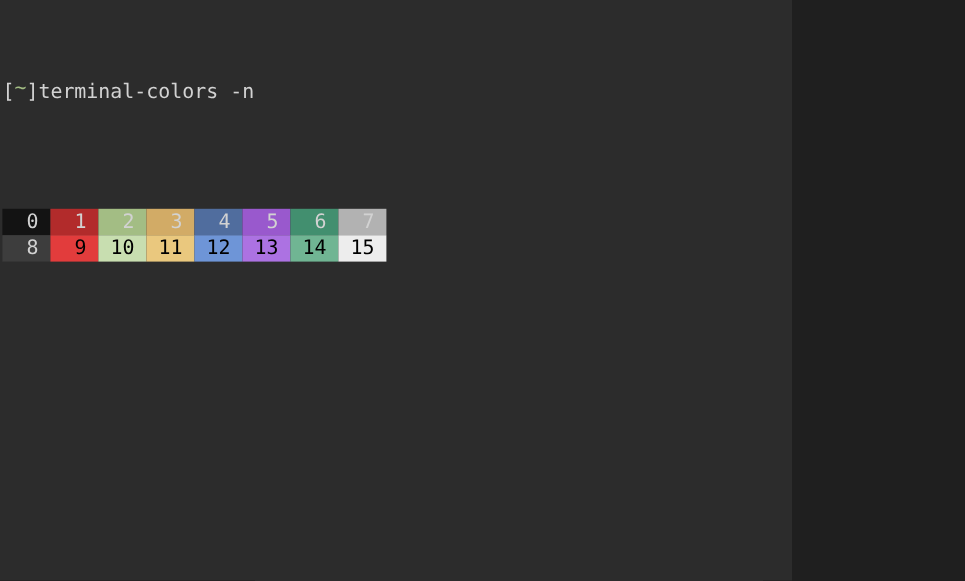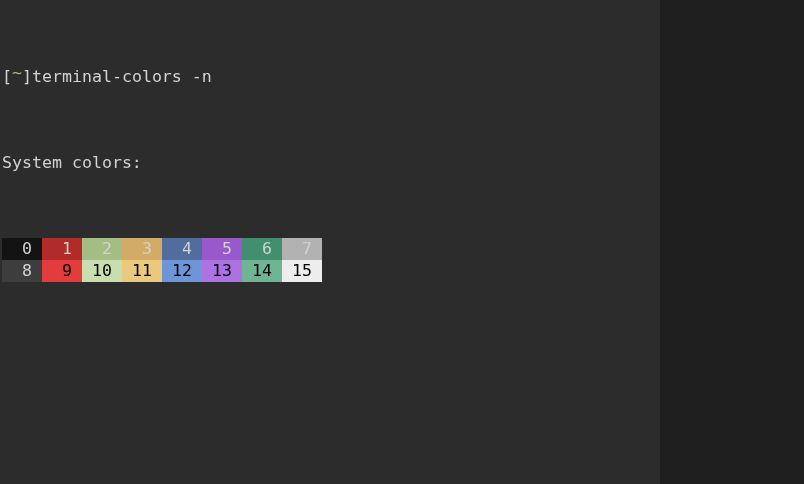--- a/index.html
+++ b/index.html
@@ -29,21 +29,20 @@
   }
   .tilde { position:relative; top:-4px; color:var(--green,#a3bd84); }
 </style>
 </head>
 <body>
 
 <div class="term" style="--bg: #2c2c2c; --fg: #d2d2d2; --green: #a3bd84; --cursor: #5378bd;">
 
   <div class="cmdline"><span>[</span><span class="tilde">~</span><span>]</span><span>terminal-colors -n</span></div>
 
-  <div class="syslabel">System colors:</div>
 
   <div id="system-rows"><div class="row"><span class="cell" style="background: rgb(19, 19, 19); color: rgb(210, 210, 210);">0</span><span class="cell" style="background: rgb(178, 43, 43); color: rgb(210, 210, 210);">1</span><span class="cell" style="background: rgb(163, 189, 132); color: rgb(210, 210, 210);">2</span><span class="cell" style="background: rgb(210, 171, 102); color: rgb(210, 210, 210);">3</span><span class="cell" style="background: rgb(80, 109, 158); color: rgb(210, 210, 210);">4</span><span class="cell" style="background: rgb(153, 89, 205); color: rgb(210, 210, 210);">5</span><span class="cell" style="background: rgb(66, 143, 111); color: rgb(210, 210, 210);">6</span><span class="cell" style="background: rgb(178, 178, 178); color: rgb(210, 210, 210);">7</span></div><div class="row"><span class="cell" style="background: rgb(61, 61, 61); color: rgb(210, 210, 210);">8</span><span class="cell" style="background: rgb(226, 60, 60); color: rgb(0, 0, 0);">9</span><span class="cell" style="background: rgb(200, 222, 176); color: rgb(0, 0, 0);">10</span><span class="cell" style="background: rgb(234, 200, 126); color: rgb(0, 0, 0);">11</span><span class="cell" style="background: rgb(110, 149, 215); color: rgb(0, 0, 0);">12</span><span class="cell" style="background: rgb(172, 114, 226); color: rgb(0, 0, 0);">13</span><span class="cell" style="background: rgb(112, 181, 147); color: rgb(0, 0, 0);">14</span><span class="cell" style="background: rgb(237, 237, 237); color: rgb(0, 0, 0);">15</span></div></div>
 
   <div class="gap14"></div>
 
 
   
 
   
 

